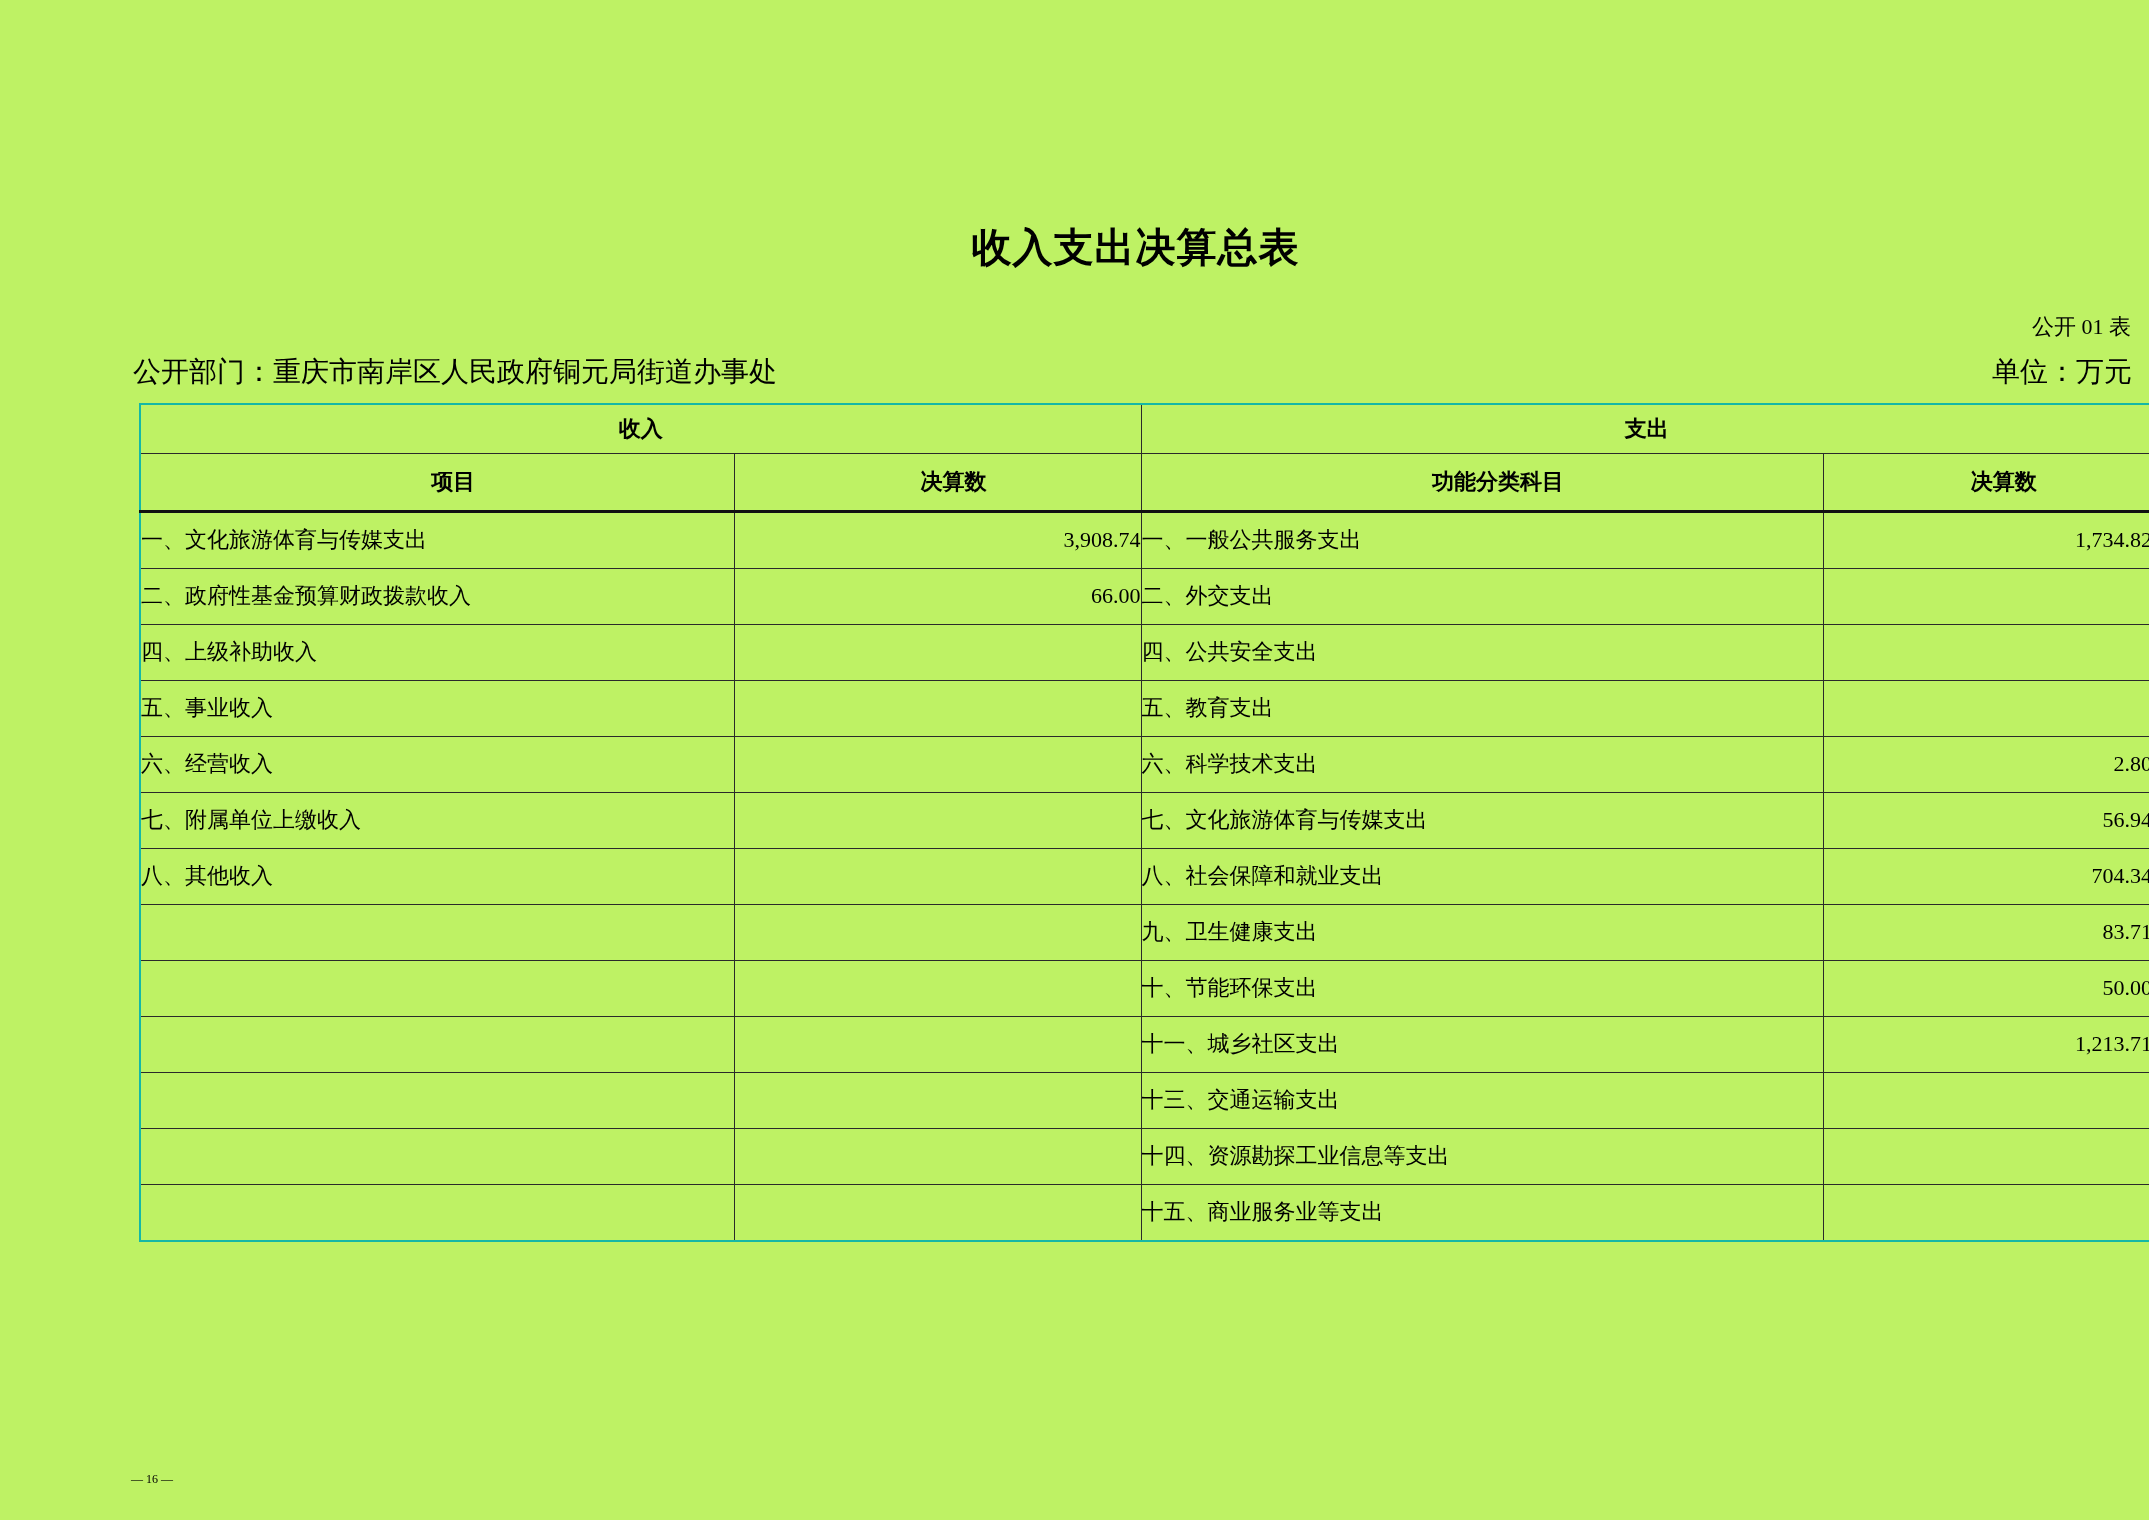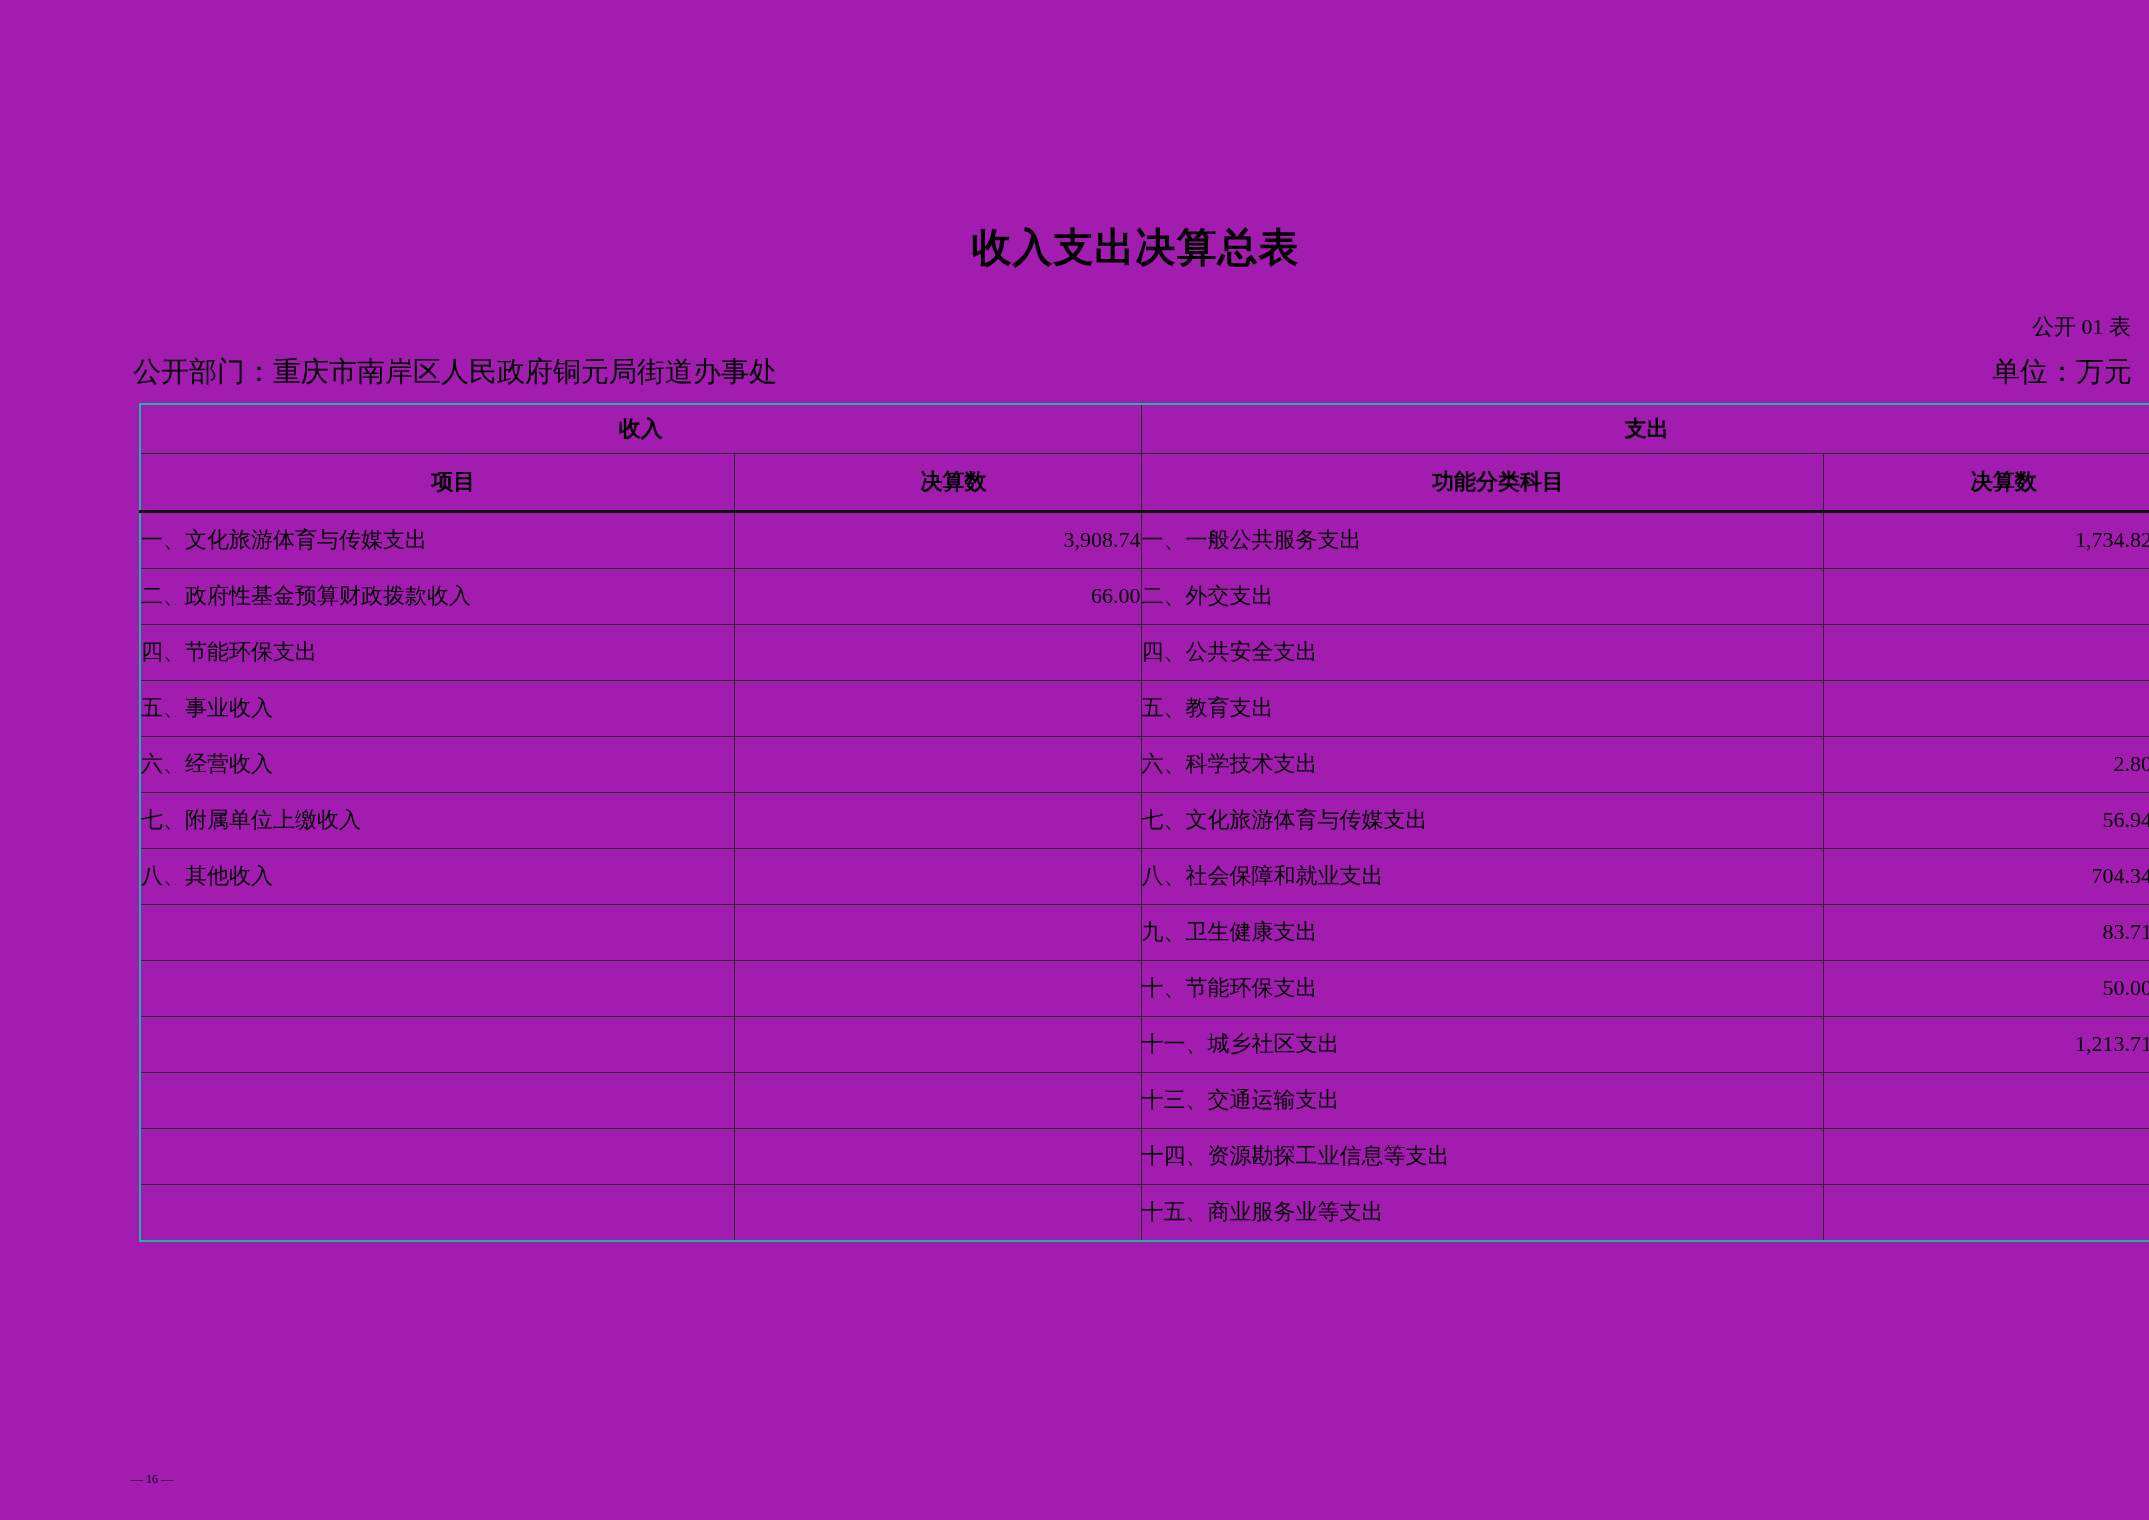--- a/index.html
+++ b/index.html
@@ -6,21 +6,21 @@
     margin: 0;
     padding: 0;
     background: #ffffff;
     color: #000000;
     font-family: "Liberation Serif", "DejaVu Serif", serif;
   }
   .page {
     position: relative;
     width: 2149px;
     height: 1520px;
-    background: #a21caf;
+    background: #bef264;
     overflow: hidden;
   }
   .doc-title {
     position: absolute;
     top: 222px;
     left: 129px;
     width: 2013px;
     text-align: center;
     font-size: 40px;
     font-weight: bold;
@@ -124,21 +124,21 @@
           <td class="item">一、一般公共服务支出</td>
           <td class="amount">1,734.82</td>
         </tr>
         <tr>
           <td class="item">二、政府性基金预算财政拨款收入</td>
           <td class="amount">66.00</td>
           <td class="item">二、外交支出</td>
           <td class="amount"></td>
         </tr>
         <tr>
-          <td class="item">四、节能环保支出</td>
+          <td class="item">四、上级补助收入</td>
           <td class="amount"></td>
           <td class="item">四、公共安全支出</td>
           <td class="amount"></td>
         </tr>
         <tr>
           <td class="item">五、事业收入</td>
           <td class="amount"></td>
           <td class="item">五、教育支出</td>
           <td class="amount"></td>
         </tr>

